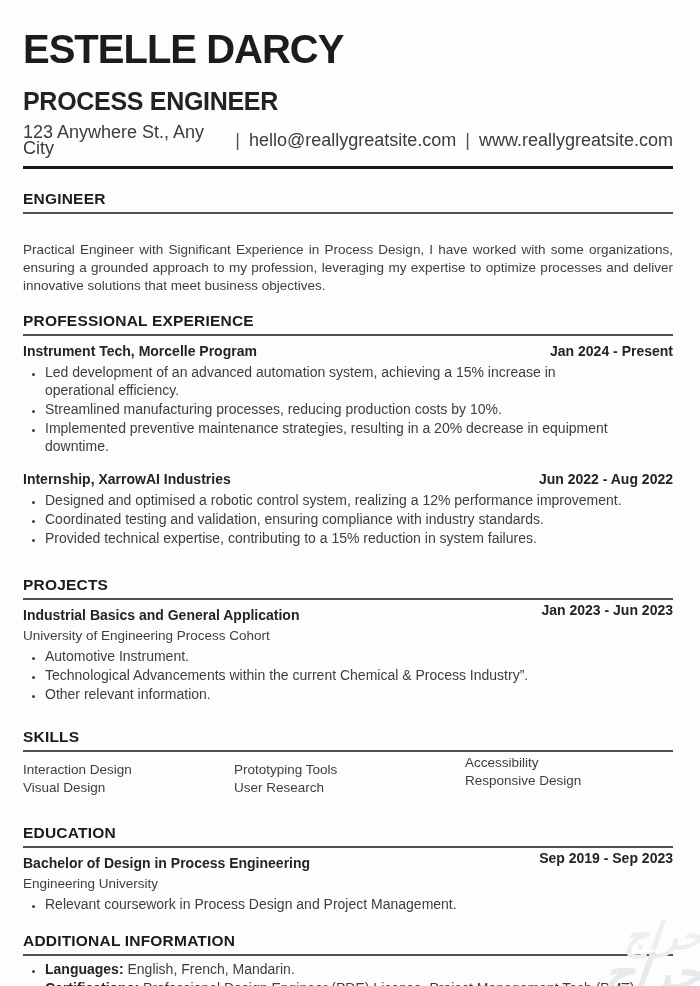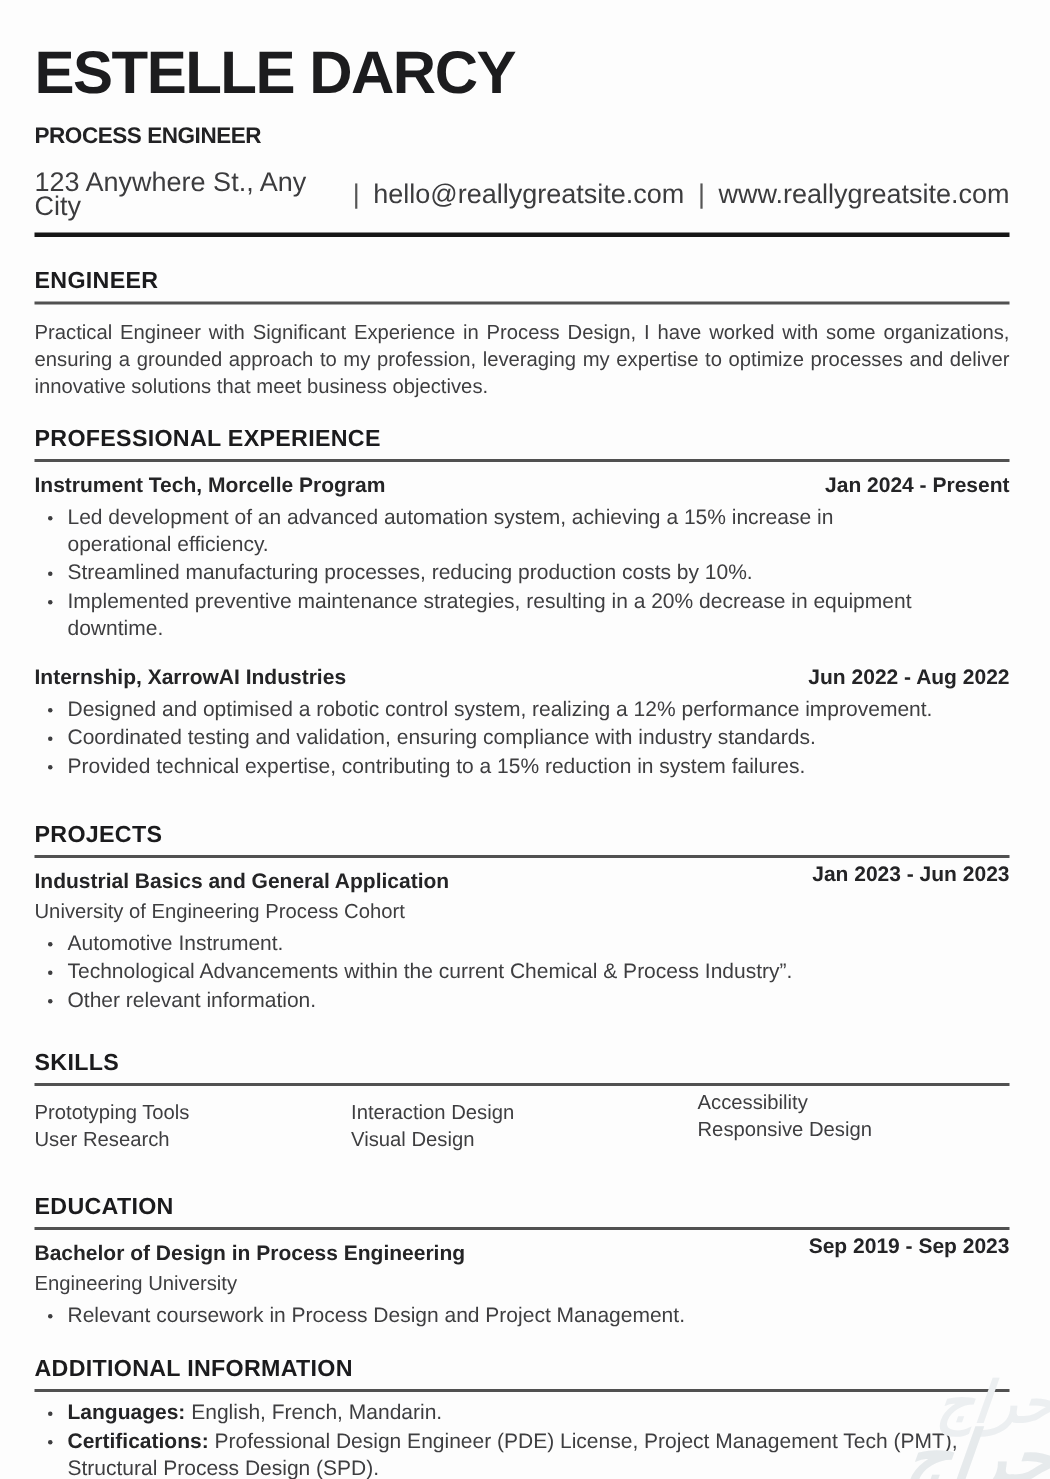--- a/index.html
+++ b/index.html
@@ -14,21 +14,21 @@
   .page {
     position:absolute; inset:0;
     padding:33px 27px 0 23px;
   }
   
   .name {
     font-size:40px; font-weight:bold; color:#1c1c1e;
     letter-spacing:-1px; line-height:32px;
   }
   .job-headline {
-    margin-top:16px; font-size:15px; font-weight:bold;
+    margin-top:27px; font-size:25px; font-weight:bold;
     color:#222224; letter-spacing:-0.3px; line-height:19px;
   }
   .contact-line {
     margin-top:13px; font-size:18px; color:#3c3c3e;
     display:flex; align-items:center; line-height:16px;
   }
   .contact-sep { margin:0 9px; color:#555; font-weight:300; }
   .top-rule { margin-top:10px; border-top:3px solid #161616; }
 
   
@@ -38,21 +38,21 @@
     padding-bottom:6px; border-bottom:2px solid #515151;
   }
   .summary-section   { margin-top:22px; }
   .experience-section{ margin-top:18px; }
   .projects-section  { margin-top:30px; }
   .skills-section    { margin-top:26px; }
   .education-section { margin-top:28px; }
   .additional-section{ margin-top:20px; }
 
   .summary-text {
-    margin-top:10px; font-size:13.5px; line-height:18px;
+    margin-top:27px; font-size:13.5px; line-height:18px;
     text-align:justify; color:#3e3e40;
   }
 
   .entry-row {
     display:flex; justify-content:space-between; align-items:flex-start;
     font-size:14px; font-weight:bold; color:#242426; line-height:15px;
   }
   .entry-row .dates { white-space:nowrap; }
   .job-block-1 .entry-row { margin-top:8px; }
   .job-block-2 { margin-top:17px; }
@@ -153,26 +153,26 @@
         <li>Technological Advancements within the current Chemical &amp; Process Industry”.</li>
         <li>Other relevant information.</li>
       </ul>
     </div>
   </div>
 
   <div class="skills-section">
     <div class="section-heading">SKILLS</div>
     <div class="skills-grid">
       <div class="skill-col">
+        <div>Interaction Design</div>
+        <div>Visual Design</div>
+      </div>
+      <div class="skill-col">
         <div>Prototyping Tools</div>
         <div>User Research</div>
-      </div>
-      <div class="skill-col">
-        <div>Interaction Design</div>
-        <div>Visual Design</div>
       </div>
       <div class="skill-col raised-col">
         <div>Accessibility</div>
         <div>Responsive Design</div>
       </div>
     </div>
   </div>
 
   <div class="education-section">
     <div class="section-heading">EDUCATION</div>

